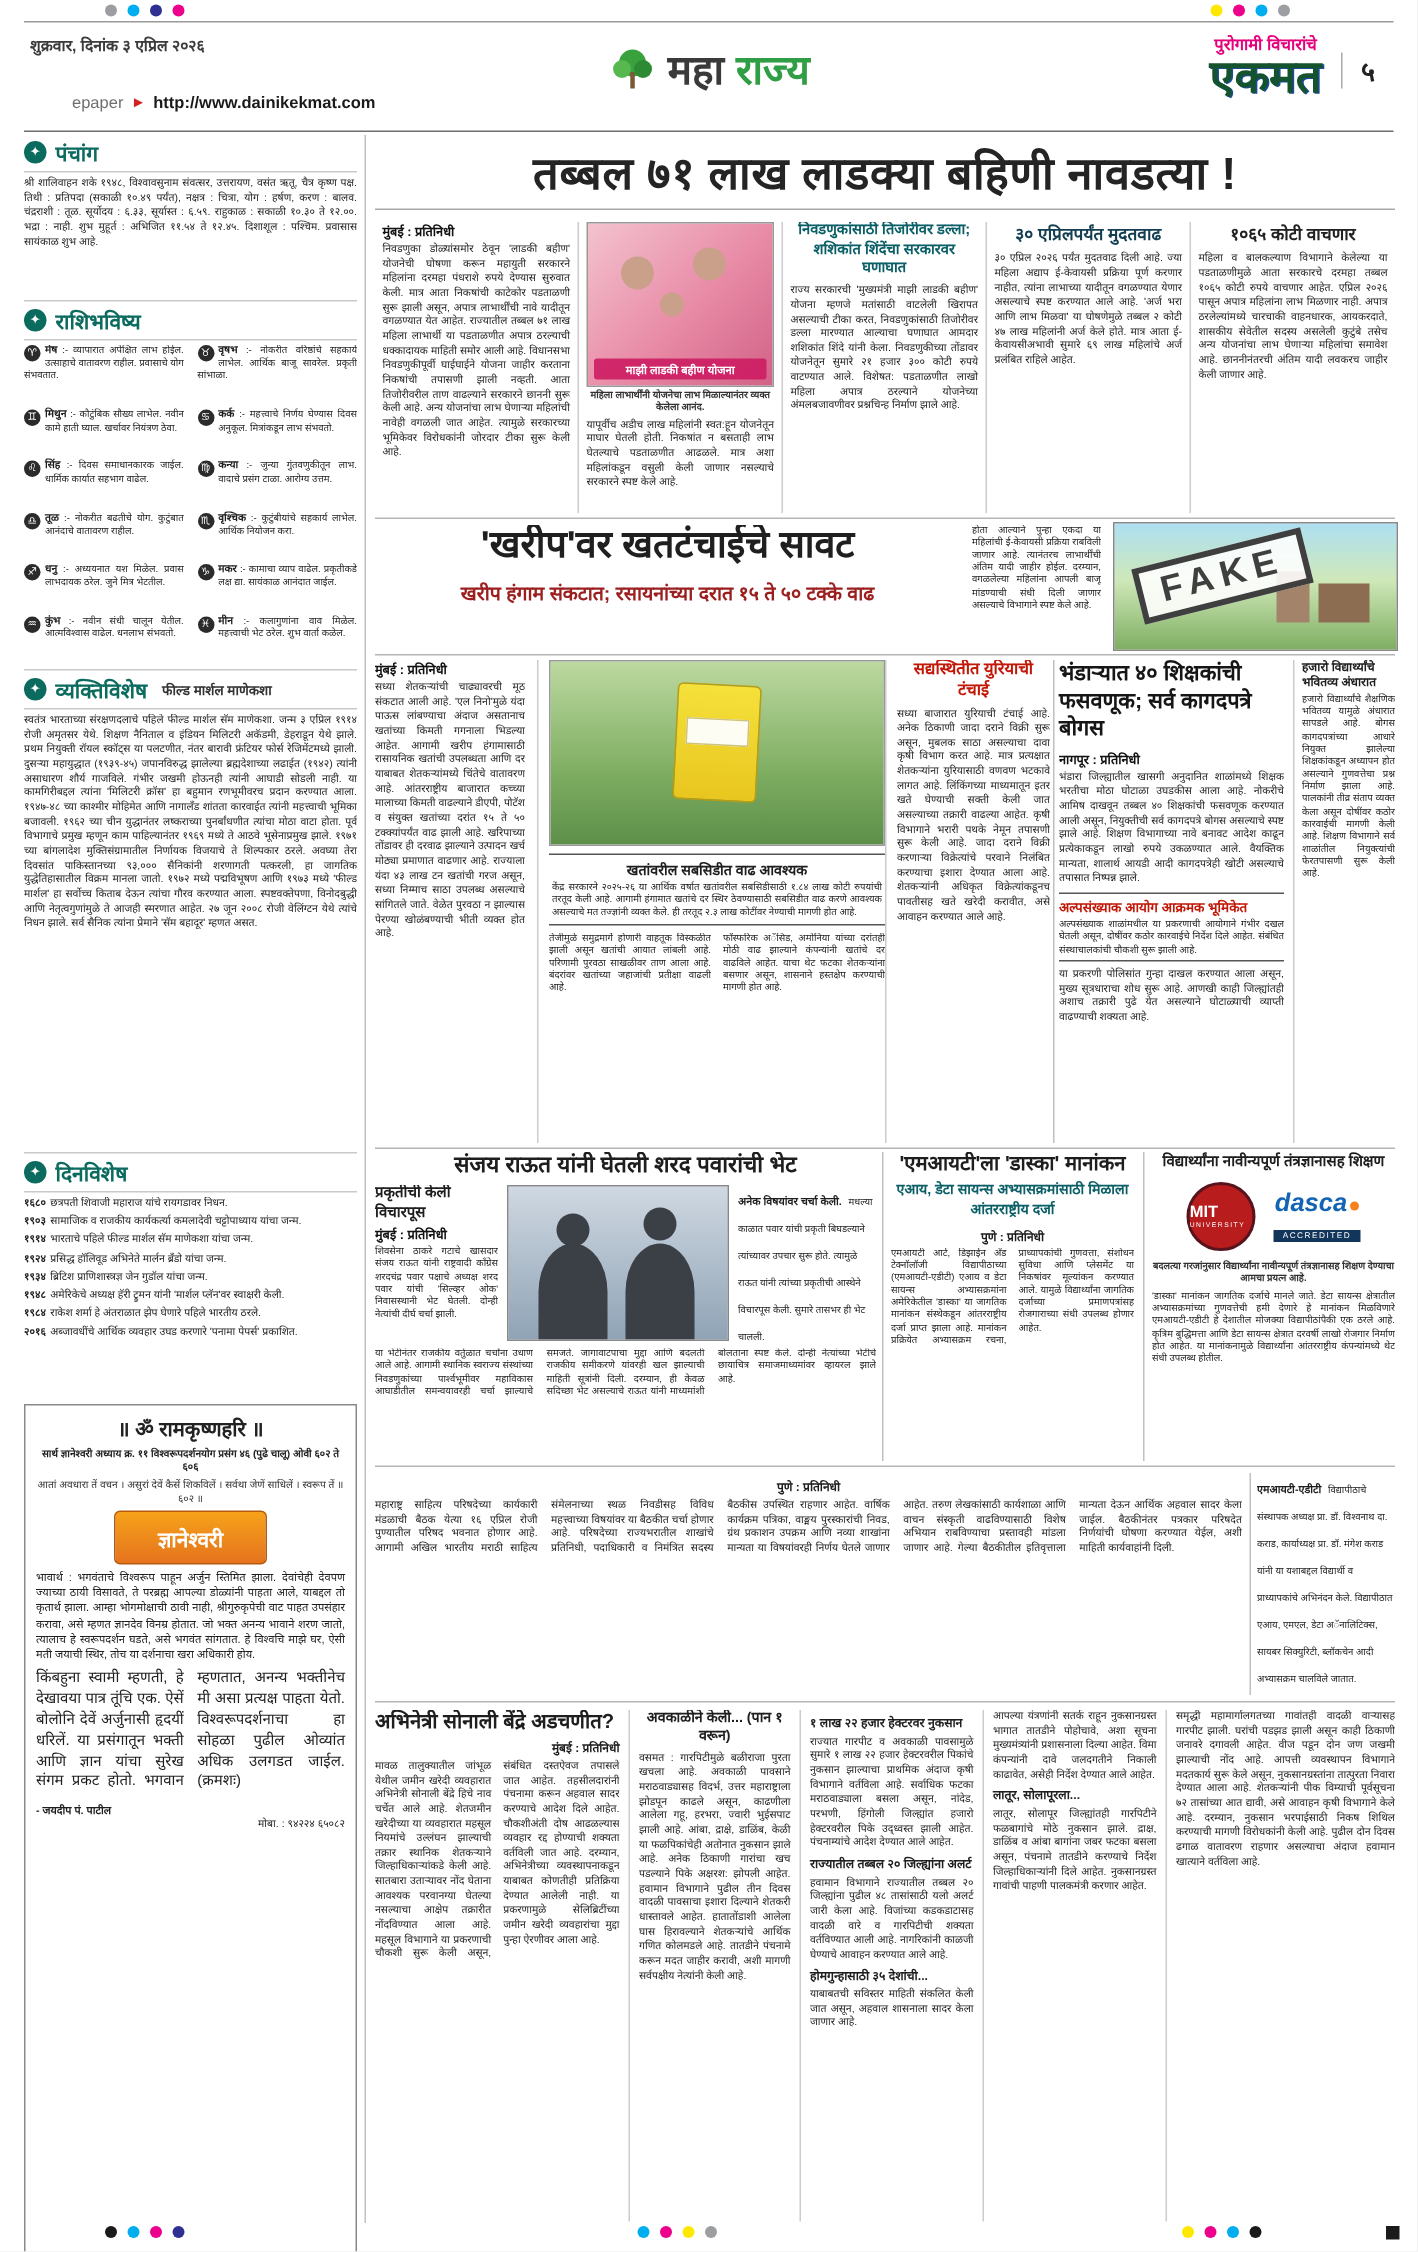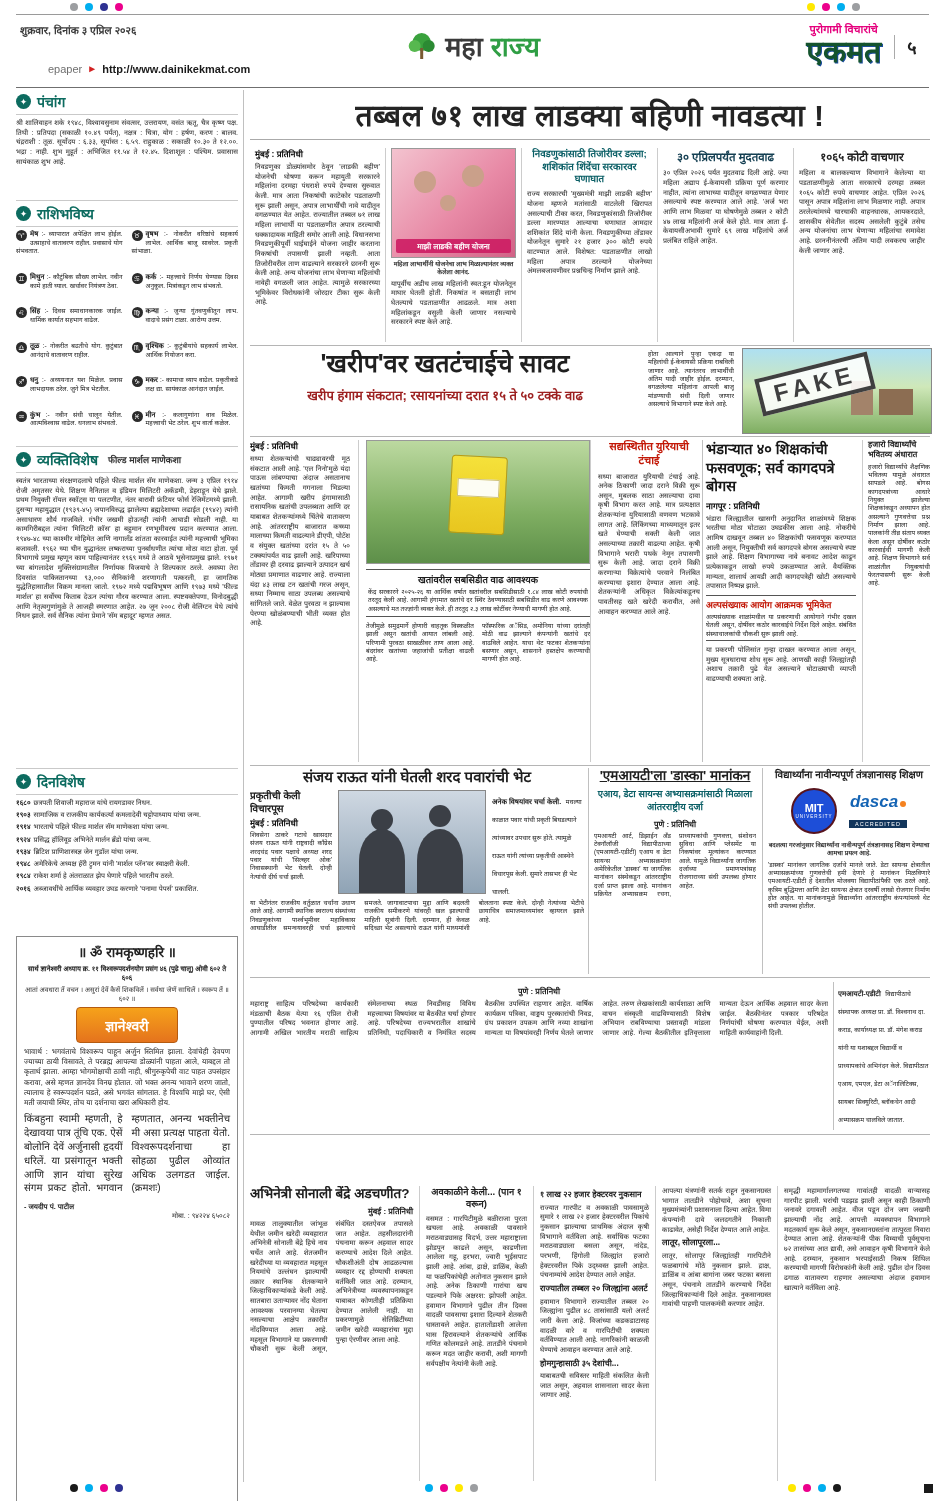--- a/index.html
+++ b/index.html
@@ -98,45 +98,45 @@
   .rt-head{font-size:15px;font-weight:800;text-align:center;margin-bottom:4px;line-height:1.2;}
   .rt-mid{display:flex;gap:6px;height:104px;}
   .rt-left{width:82px;overflow:hidden;}
   .rt-sub{font-size:10px;font-weight:800;line-height:1.25;margin-bottom:2px;}
   .rt-photo{width:146px;flex:0 0 146px;background:linear-gradient(#cfd8e2,#8fa3b5);border:1px solid #888;position:relative;overflow:hidden;}
   .sil{position:absolute;bottom:0;width:46px;height:64px;background:#3b3f46;border-radius:50% 50% 0 0;}
   .silhead{position:absolute;width:22px;height:22px;border-radius:50%;background:#3b3f46;}
   .rt-right{flex:1;overflow:hidden;}
   .rt-bottom{margin-top:5px;column-count:3;column-gap:9px;height:82px;overflow:hidden;}
   #mit{position:absolute;left:594px;top:768px;width:162px;height:206px;overflow:hidden;}
-  .mit-h1{font-size:13.5px;font-weight:800;text-align:center;line-height:1.2;text-decoration:underline;}
+  .mit-h1{font-size:13.5px;font-weight:800;text-align:center;line-height:1.2;}
   .mit-h2{font-size:9.5px;font-weight:800;color:#0b5f66;text-align:center;margin:4px 0;line-height:1.35;}
   .mit-by{font-size:8px;font-weight:800;text-align:center;margin-bottom:3px;}
   .mit-body{column-count:2;column-gap:8px;height:136px;overflow:hidden;}
   #edu{position:absolute;left:768px;top:768px;width:162px;height:206px;overflow:hidden;}
   .edu-head{font-size:10px;font-weight:800;text-align:center;line-height:1.3;}
   .edu-logos{display:flex;align-items:center;justify-content:center;gap:12px;margin:5px 0;height:50px;}
-  .mit-badge{width:46px;height:46px;border-radius:50%;background:#1d4ed8;color:#fff;display:flex;flex-direction:column;align-items:center;justify-content:center;border:2px solid #58141e;box-sizing:border-box;}
+  .mit-badge{width:46px;height:46px;border-radius:50%;background:#b91c1c;color:#fff;display:flex;flex-direction:column;justify-content:center;border:2px solid #58141e;box-sizing:border-box;}
   .mb1{font-size:11px;font-weight:800;line-height:1;}
   .mb2{font-size:4.5px;letter-spacing:1px;}
   .dasca-wrap{text-align:center;}
   .dasca{font-size:17px;font-weight:800;color:#1464b4;font-style:italic;}
   .dasca-dot{display:inline-block;width:6px;height:6px;border-radius:50%;background:#f5821f;margin-left:2px;}
   .accr{background:#12355b;color:#fff;font-size:5.5px;letter-spacing:1px;padding:1px 6px;margin-top:2px;display:inline-block;}
   .edu-cap{font-size:6.4px;font-weight:bold;text-align:center;color:#333;margin-bottom:3px;line-height:1.3;}
   
   #sahitya{position:absolute;left:250px;top:982px;width:578px;height:148px;overflow:hidden;}
   .sa-head{font-size:16px;font-weight:800;text-align:center;width:430px;margin:0 auto;line-height:1.2;}
   .sa-by{font-size:8px;font-weight:800;text-align:center;margin:3px 0;}
   .sa-body{column-count:5;column-gap:9px;height:104px;overflow:hidden;}
   #mit-right{position:absolute;left:838px;top:982px;width:92px;height:148px;overflow:hidden;}
   .lead-b{font-weight:800;font-size:7.2px;}
   
   #row5{position:absolute;left:250px;top:1140px;width:680px;height:341px;display:grid;grid-template-columns:170px 114px 122px 122px 1fr;}
-  .r5col{padding:0 6px;border-right:1px solid #ccc;overflow:hidden;margin-top:46px;}
+  .r5col{padding:0 6px;border-right:1px solid #ccc;overflow:hidden;}
   .r5col:first-child{padding-left:0;}
   .r5col:last-child{border-right:none;padding-right:0;}
   .so-head{font-size:13.5px;font-weight:800;line-height:1.25;}
   .so-by{font-size:8px;font-weight:800;text-align:right;margin:2px 0 3px;}
   .so-body{column-count:2;column-gap:8px;height:288px;overflow:hidden;}
   .av-head{font-size:9.5px;font-weight:800;text-align:center;margin-bottom:3px;line-height:1.3;}
   .r5-sub{font-size:8.2px;font-weight:800;margin:4px 0 2px;line-height:1.3;}
 </style>
 </head>
 <body>

